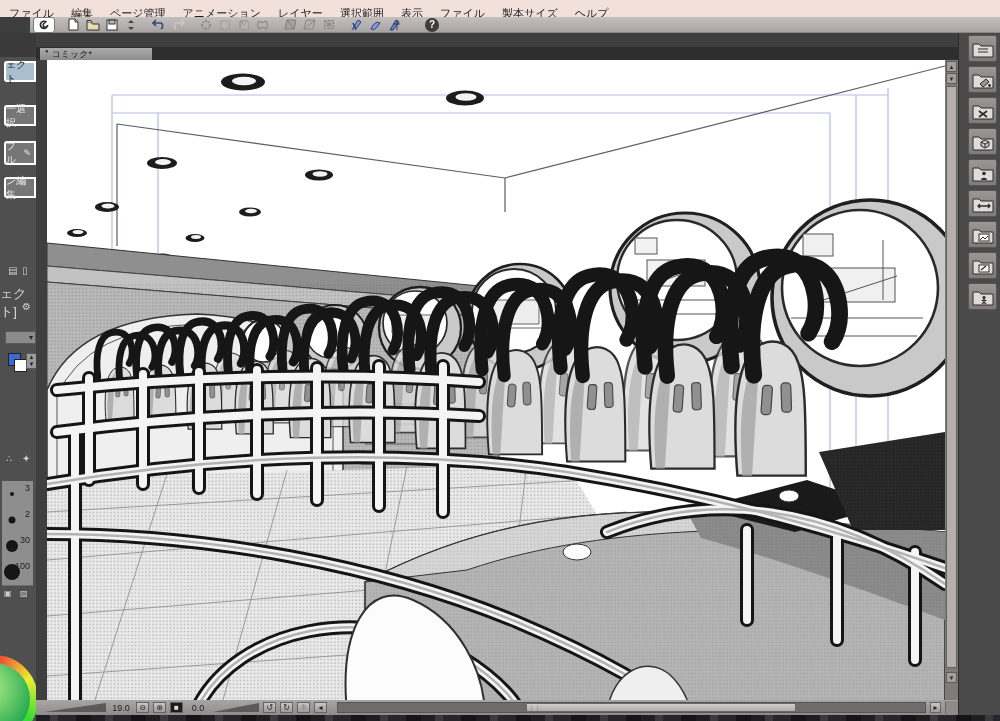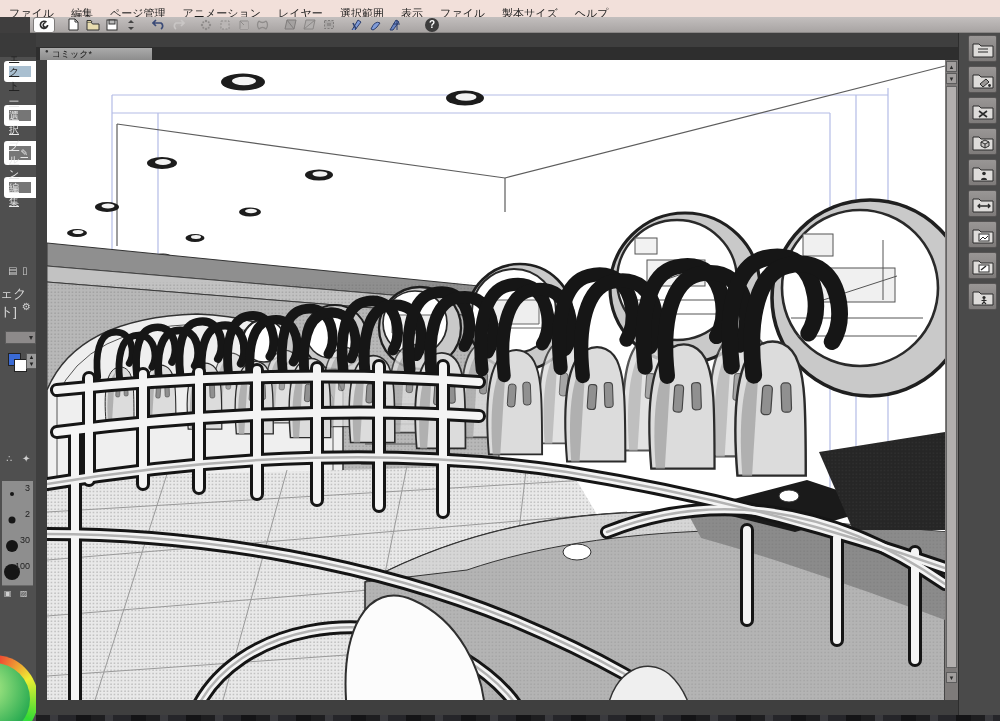--- a/index.html
+++ b/index.html
@@ -19,21 +19,21 @@
   .logo{width:20px;height:14px;background:#fdfdfd;border:1px solid #7d7a79;border-radius:3px;
         display:flex;align-items:center;justify-content:center;margin-right:6px;}
   .helpbtn{width:14px;height:14px;border-radius:50%;background:#3c3c3c;color:#fff;font-size:10px;
            font-weight:bold;display:flex;align-items:center;justify-content:center;margin-left:10px;}
   .dkcorner{position:absolute;left:0;top:17px;width:30px;height:16px;background:#3f3e3e;}
   
   .leftdock{position:absolute;left:0;top:33px;width:36px;height:688px;background:#4f4f4f;
             border-right:1px solid #2e2e2e;overflow:hidden;}
   .subtool{position:absolute;left:4px;width:32px;height:21px;background:#767676;color:#e8e8e8;
            font-size:10px;display:flex;align-items:center;justify-content:flex-end;
-           padding-right:3px;box-sizing:border-box;border-radius:3px 0 0 3px;border:5px solid #ffffff;text-decoration:underline;}
+           padding-right:3px;box-sizing:border-box;border-radius:3px 0 0 3px;border:2px solid #ffffff;}
   .subtool.sel{background:#a9bfd0;color:#222;}
   .ldtext{position:absolute;color:#d8d8d8;font-size:13px;right:2px;}
   .ldicon{position:absolute;color:#cfcfcf;font-size:10px;}
   .dropdown{position:absolute;left:5px;width:31px;height:13px;background:#8d8a8a;border:1px solid #5a5a5a;
             color:#2b2b2b;font-size:8px;display:flex;align-items:center;justify-content:flex-end;padding-right:2px;box-sizing:border-box;}
   .chip{position:absolute;width:11px;height:11px;border:1px solid #222;}
   .spin{position:absolute;width:9px;height:14px;background:#9a9a9a;border:1px solid #5a5a5a;color:#222;
         font-size:6px;line-height:7px;text-align:center;}
   .brow{position:absolute;left:2px;width:31px;height:26px;background:#8e8e8e;border-bottom:1px solid #6a6a6a;}
   .brow .num{position:absolute;right:3px;top:2px;font-size:9px;color:#1f1f1f;}
@@ -514,20 +514,38 @@
       </svg>
     </div>
 
     <div class="vscroll">
       <div class="vbtn" style="top:1px">▲</div>
       <div class="vbtn" style="top:13px">▼</div>
       <div class="vthumb"></div>
       <div class="vbtn" style="top:612px">▼</div>
     </div>
 
+    <div class="statusbar">
+      <div class="ramp"></div>
+      <div class="sval">19.0</div>
+      <div class="sbtn">⊖</div>
+      <div class="sbtn">⊕</div>
+      <div class="sbtn blk">■</div>
+      <div class="sval">0.0</div>
+      <div class="ramp ramp2"></div>
+      <div class="sbtn">↺</div>
+      <div class="sbtn">↻</div>
+      <div class="sbtn dis">✻</div>
+      <div class="sbtn">◂</div>
+      <div class="hscroll">
+        <div class="hthumb">⋮⋮</div>
+      </div>
+      <div class="sbtn" style="width:11px">▸</div>
+      <div class="corner"></div>
+    </div>
   </div>
 
   <div class="rightdock">
     <div class="ricon" style="top:2px">
         <svg width="22" height="18" viewBox="0 0 22 18">
           <path d="M1 4 h6 l2 2 h12 v11 h-20 z" fill="#dedcda" stroke="#2b2b2b"></path>
           <path d="M6 9 h10 M6 12 h10" stroke="#2b2b2b"></path>
         </svg>
       </div>
     <div class="ricon" style="top:33px">

